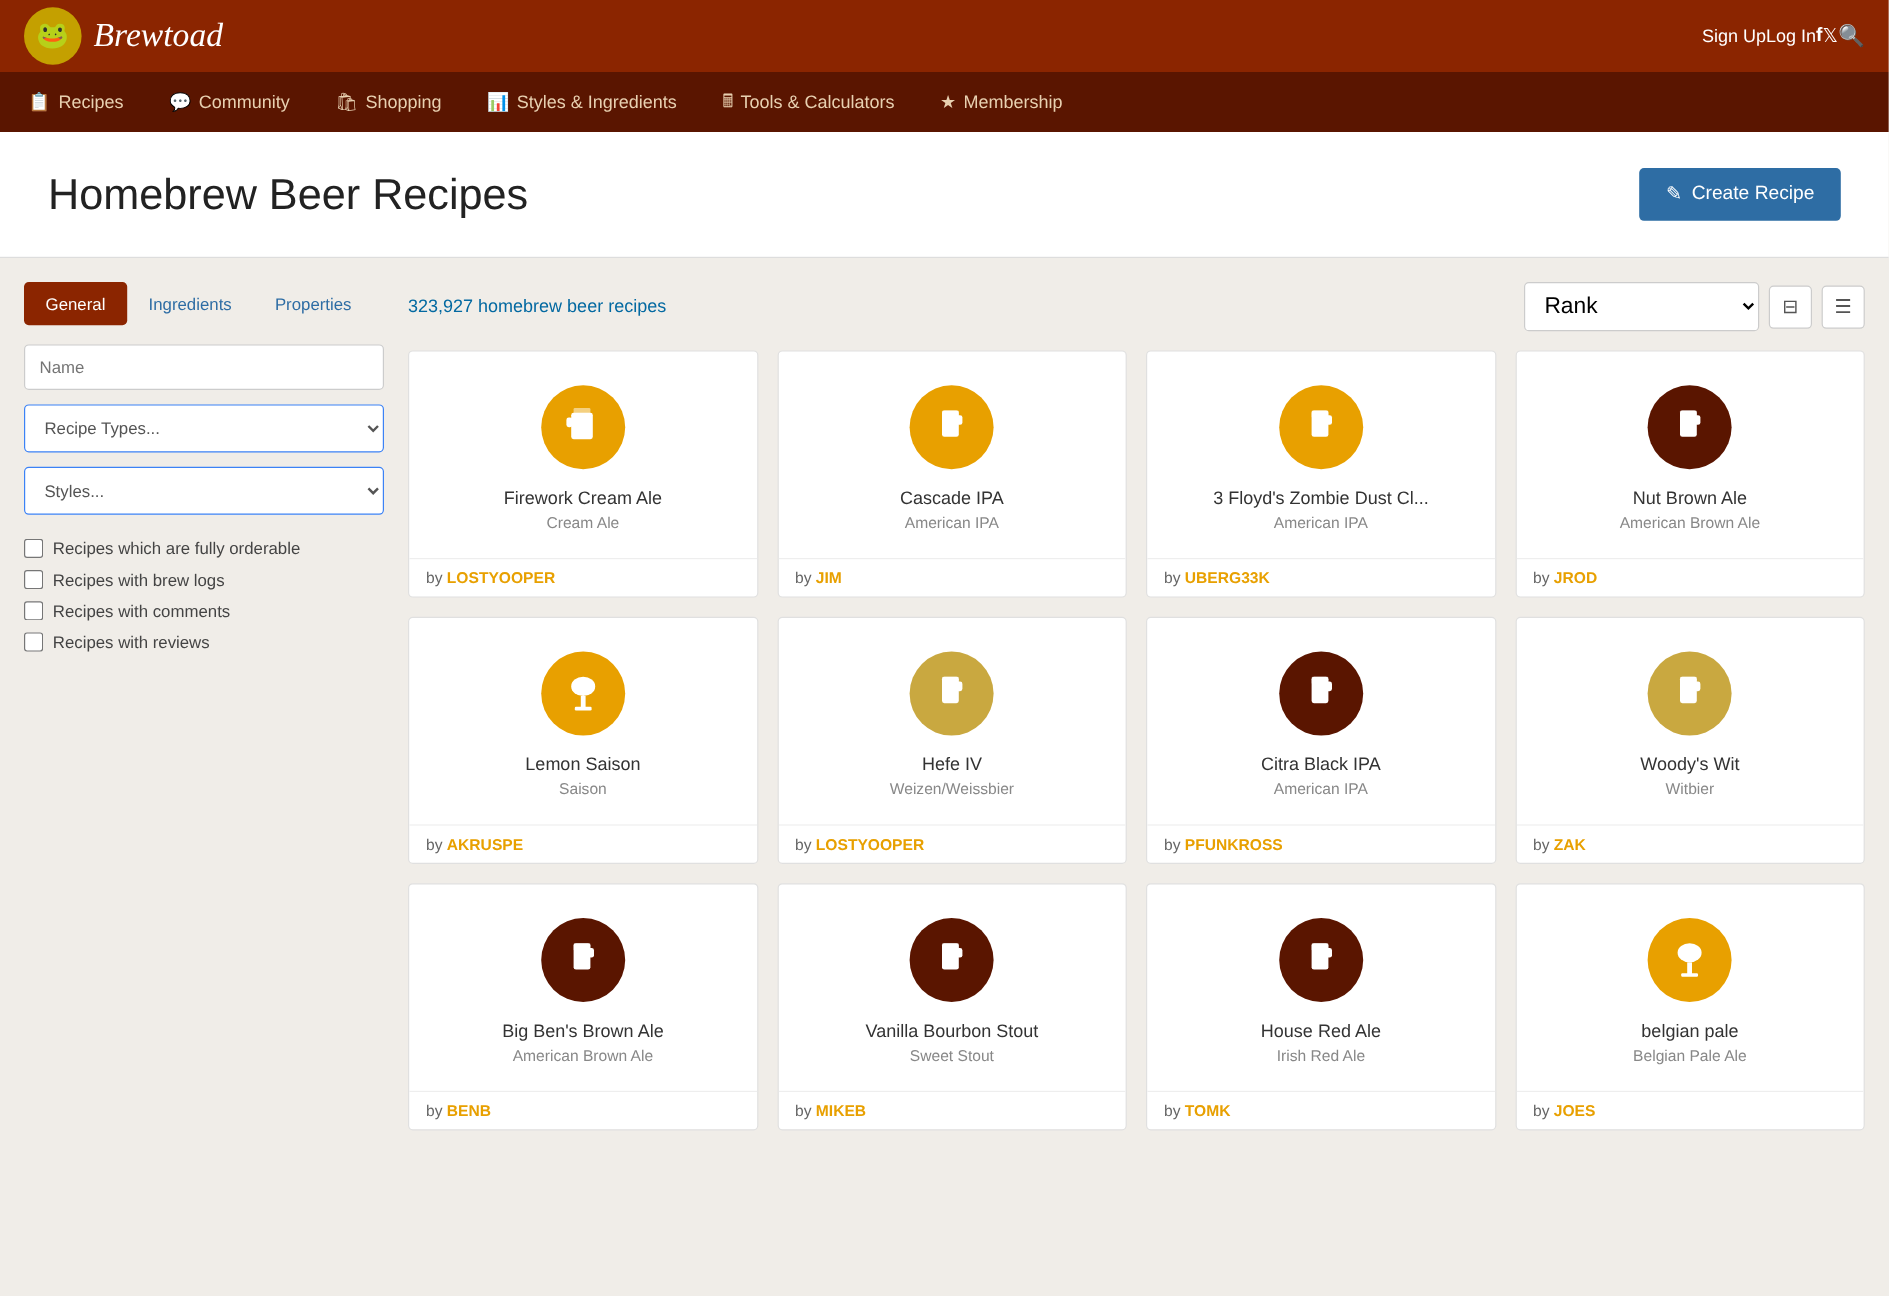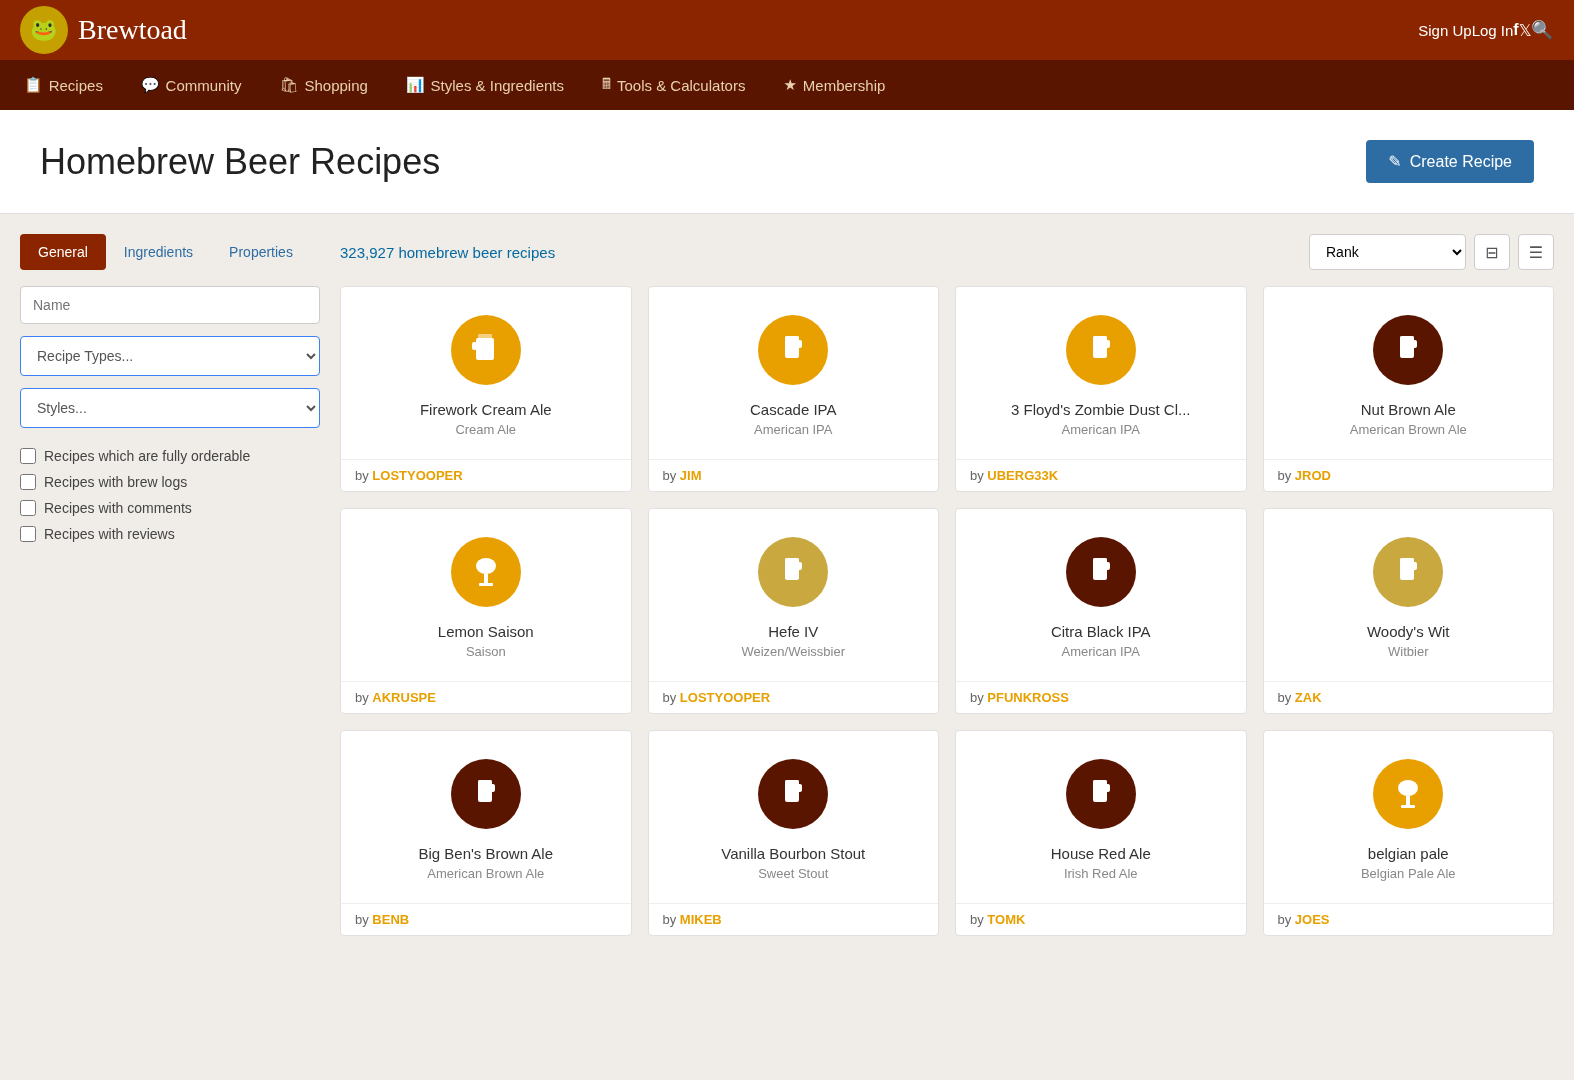--- a/index.html
+++ b/index.html
@@ -19,20 +19,21 @@
       width: 48px; height: 48px;
       background: #c4a000;
       border-radius: 50%;
       display: flex; align-items: center; justify-content: center;
       font-size: 22px;
     }
     .logo-text {
       font-family: Georgia, serif;
       font-size: 28px;
       color: white;
+      font-style: italic;
     }
     .top-bar-right { display: flex; align-items: center; }
     .top-bar-right a {
       color: white;
       text-decoration: none;
       font-size: 15px;
       cursor: pointer;
     }
     .top-bar-right .icon-btn {
       color: white;
@@ -157,21 +158,21 @@
       align-items: center;
       justify-content: space-between;
       margin-bottom: 16px;
     }
     .recipe-count { font-size: 15px; color: #0369a1; }
     .sort-controls { display: flex; align-items: center; gap: 8px; }
     .sort-select {
       padding: 8px 12px;
       border: 1px solid #ccc;
       border-radius: 4px;
-      font-size: 14px;
+      font-size: 19px;
       background: white;
       min-width: 120px;
     }
     .icon-btn-small {
       width: 36px; height: 36px;
       border: 1px solid #ccc;
       background: white;
       border-radius: 4px;
       cursor: pointer;
       display: flex; align-items: center; justify-content: center;

